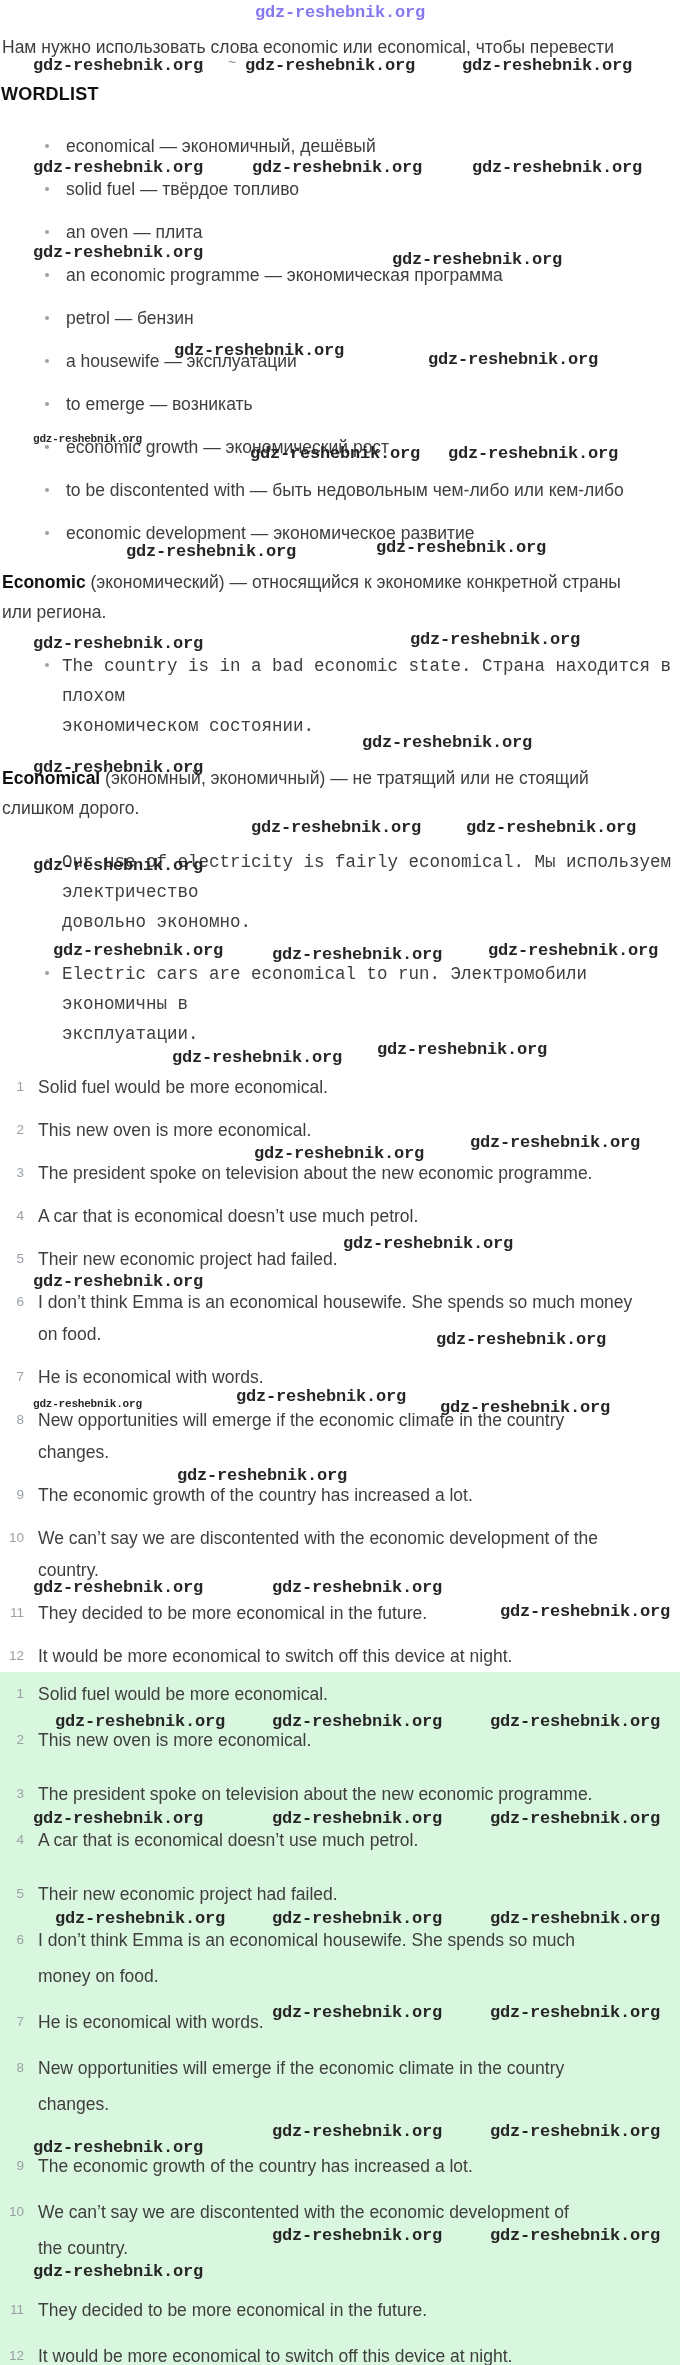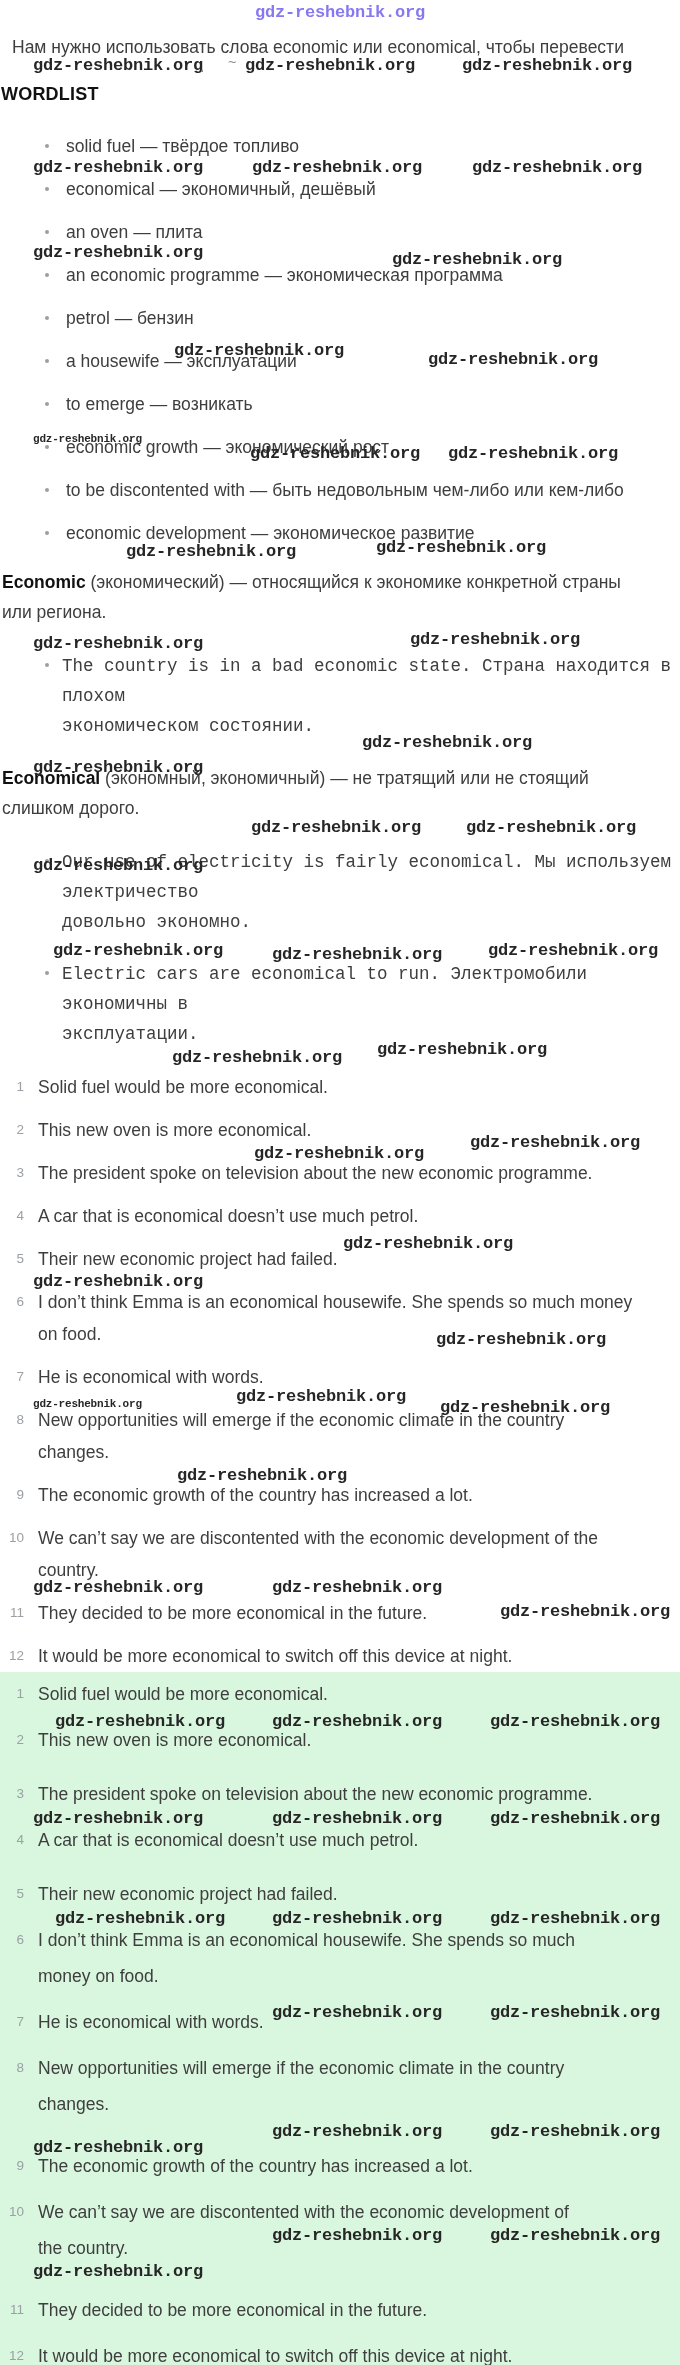--- a/index.html
+++ b/index.html
@@ -31,21 +31,21 @@
   .wm-mark { font-weight: 400; font-size: 14px; color: #8a8a8a; }
   .wm-top {
     left: 50%;
     transform: translateX(-50%);
     top: 3px;
     color: var(--watermark-top, #8679f0);
     font-size: 17px;
   }
   
   .intro {
-    padding: 36px 6px 0 12px;
+    padding: 36px 6px 0 2px;
     line-height: 23px;
   }
   
   .wl-title {
     margin: 25px 0 0 1px;
     font-size: 18px;
     font-weight: 700;
     color: var(--heading, #0f0f0f);
     letter-spacing: 0.2px;
   }
@@ -184,25 +184,25 @@
       <div class="wm" style="left: 33px; top: 2262px;">gdz-reshebnik.org</div>
     </div>
 
   <p class="intro">Нам нужно использовать слова economic или economical, чтобы перевести</p>
 
   <h2 class="wl-title">WORDLIST</h2>
 
   <ul class="wordlist">
       <li class="wl-item">
         <span class="dot"></span>
+        <span class="txt">economical — экономичный, дешёвый</span>
+      </li>
+      <li class="wl-item">
+        <span class="dot"></span>
         <span class="txt">solid fuel — твёрдое топливо</span>
-      </li>
-      <li class="wl-item">
-        <span class="dot"></span>
-        <span class="txt">economical — экономичный, дешёвый</span>
       </li>
       <li class="wl-item">
         <span class="dot"></span>
         <span class="txt">an oven — плита</span>
       </li>
       <li class="wl-item">
         <span class="dot"></span>
         <span class="txt">an economic programme — экономическая программа</span>
       </li>
       <li class="wl-item">

